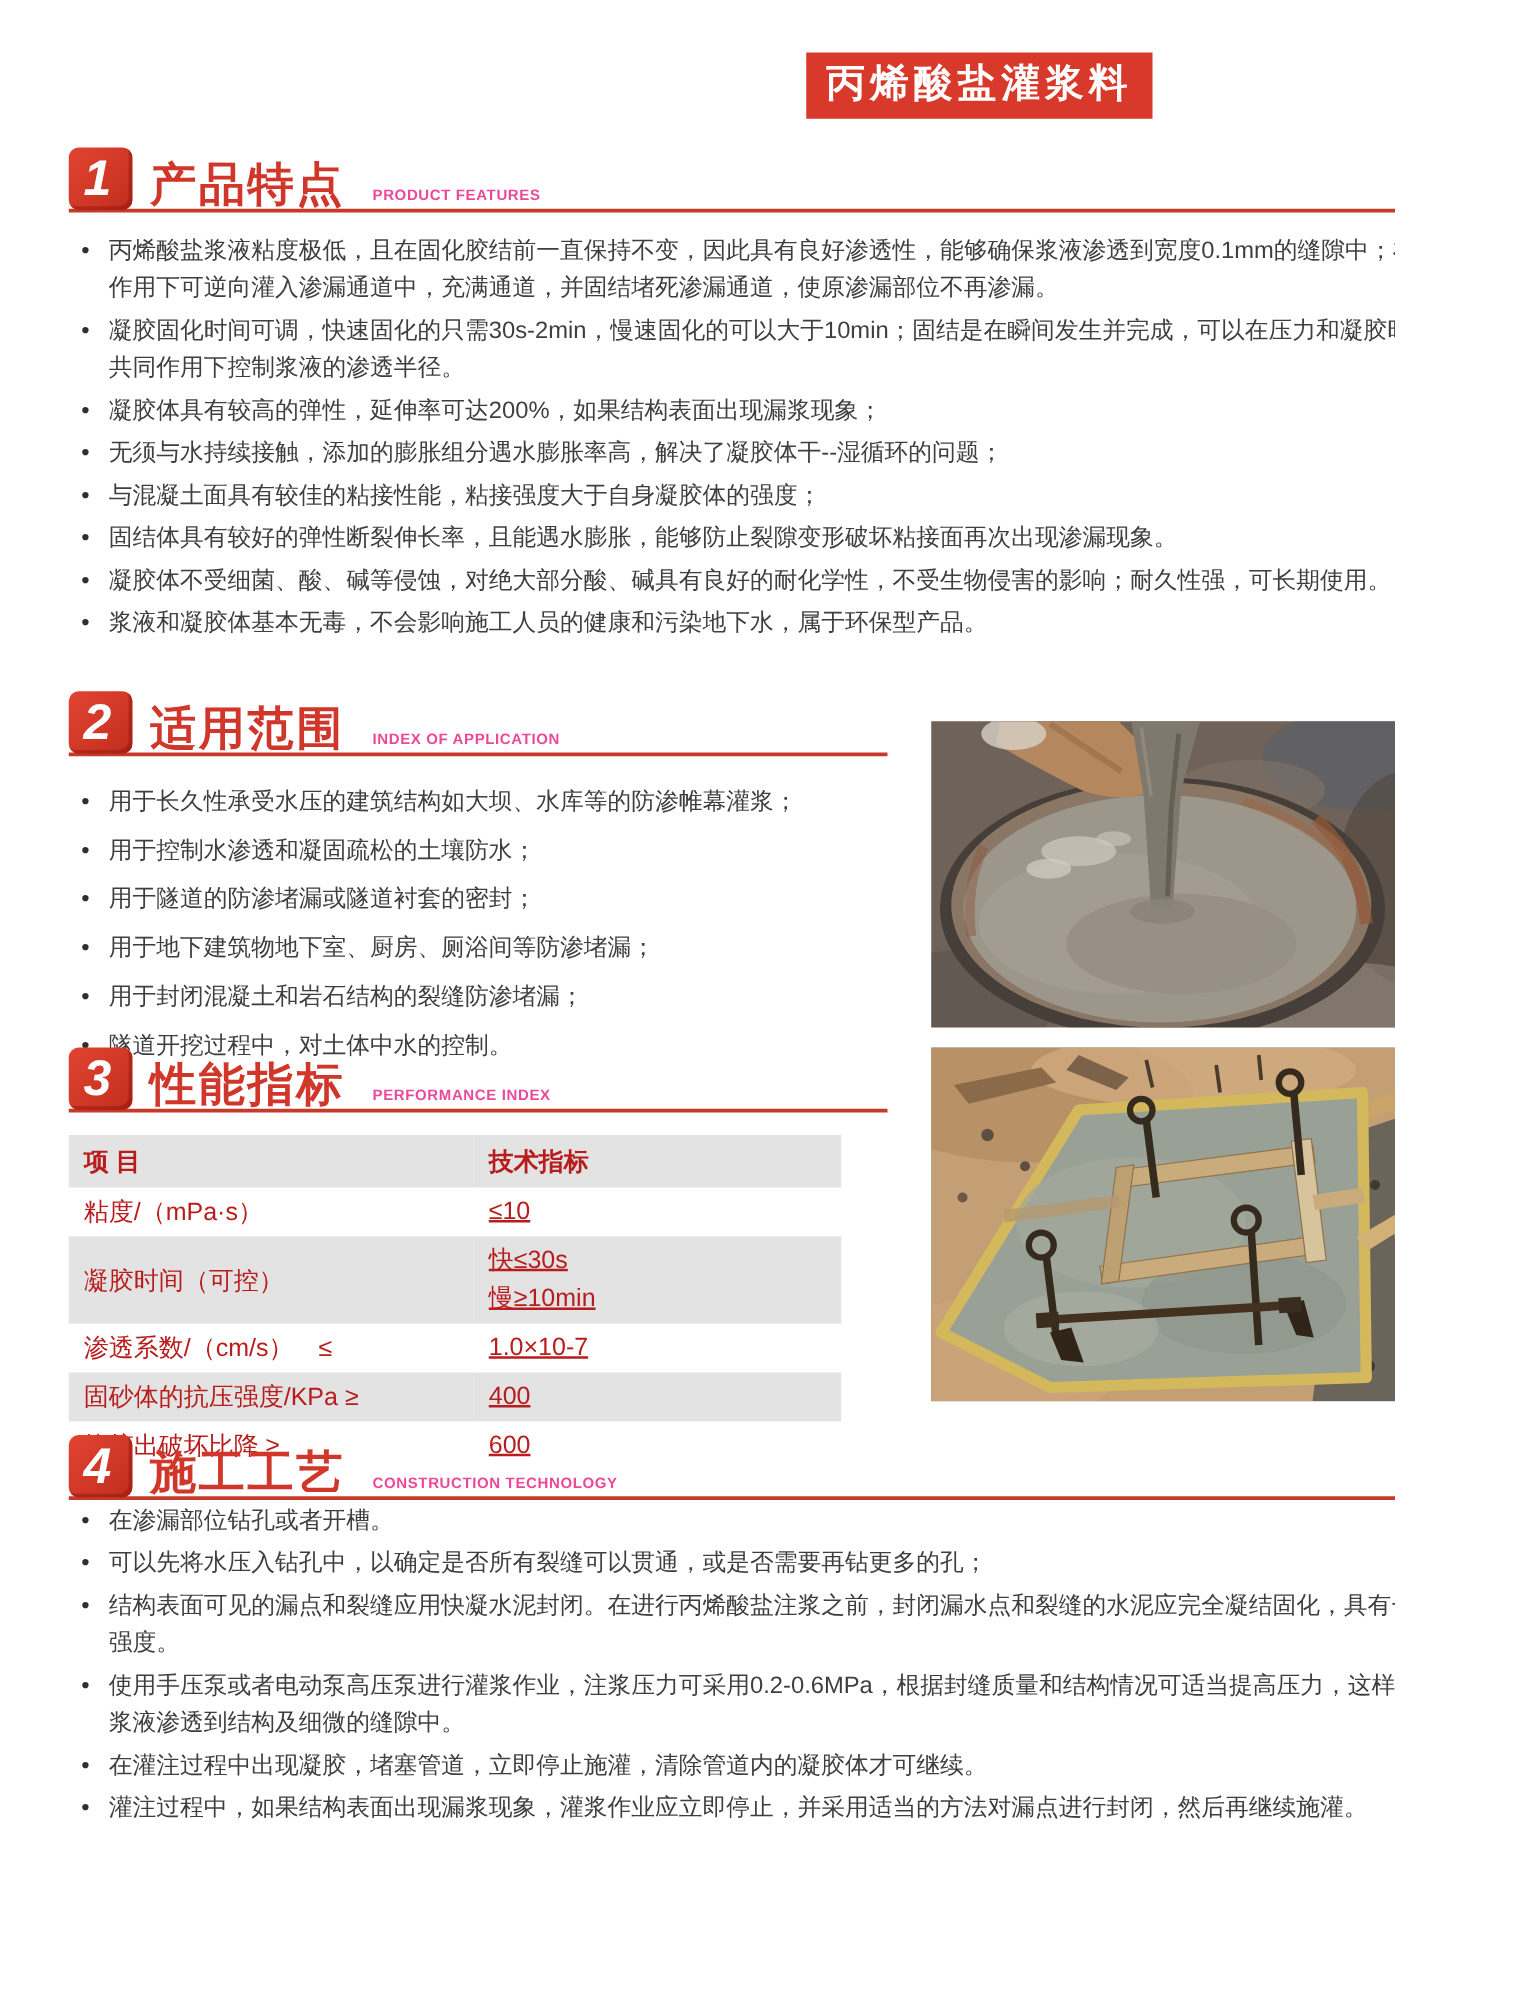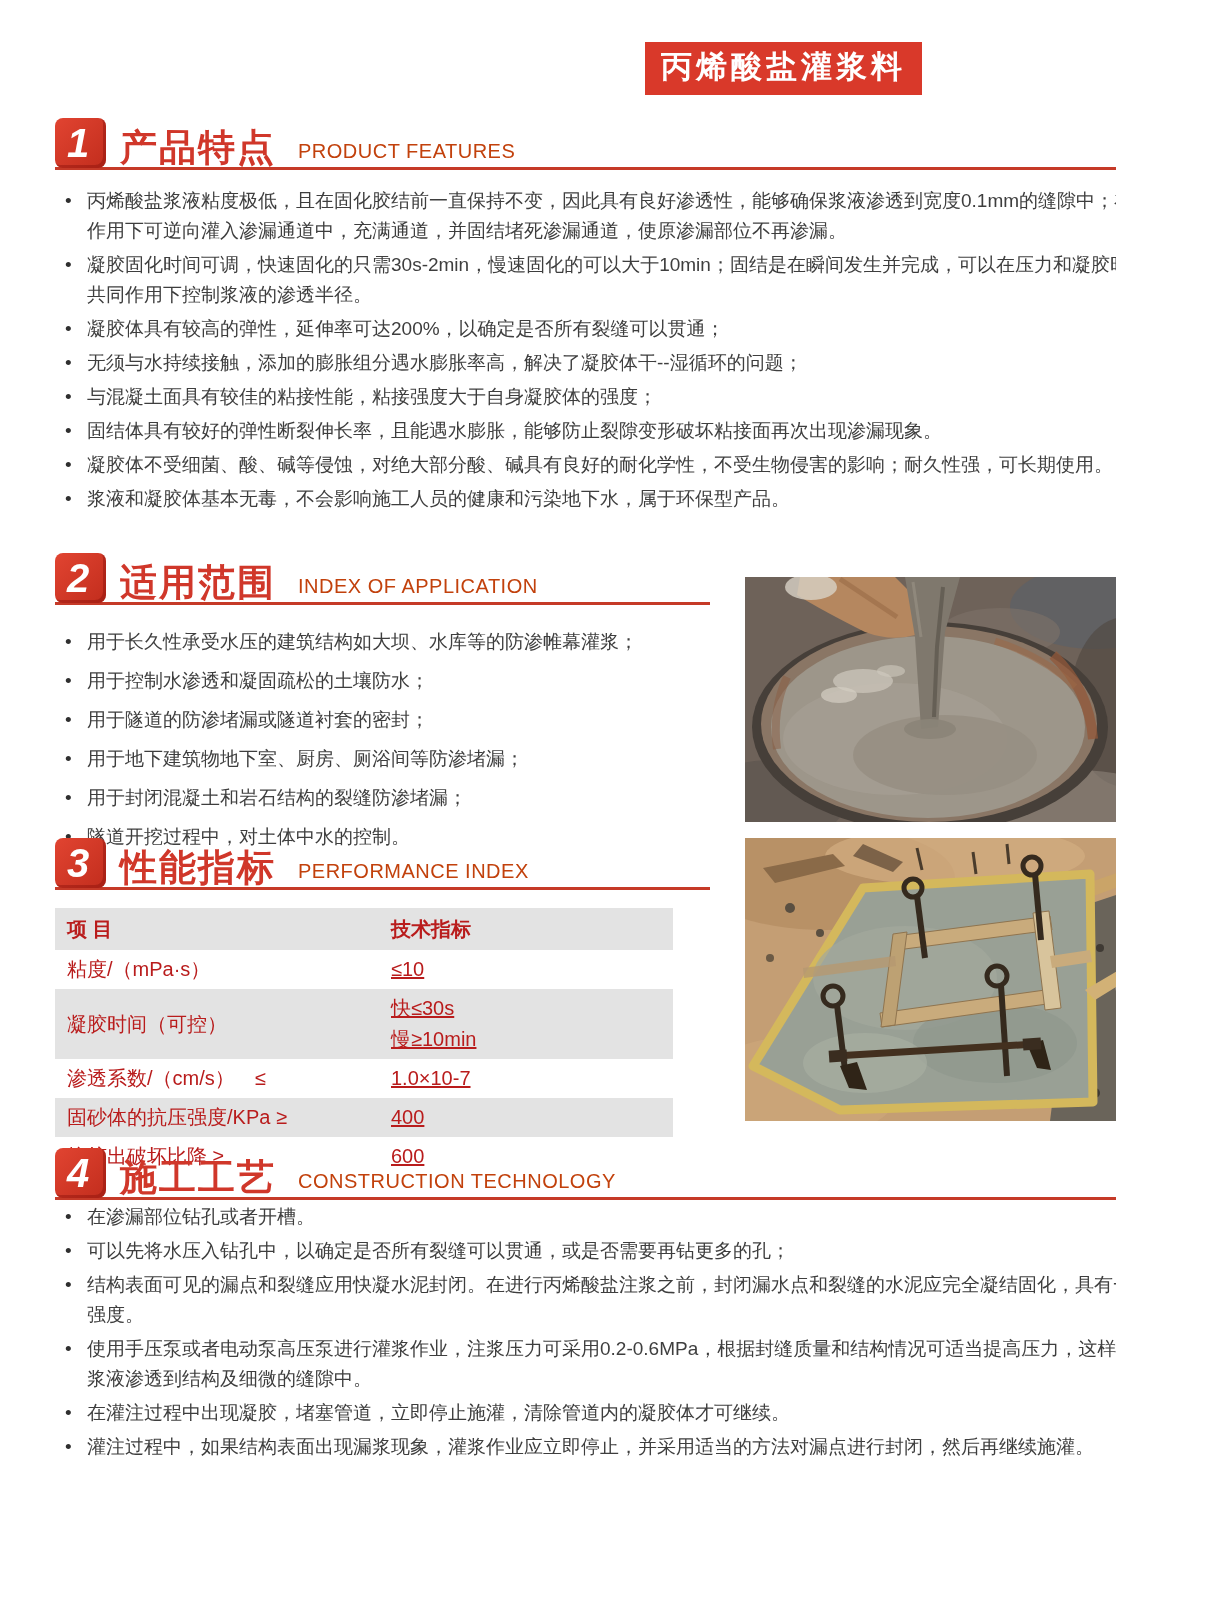--- a/index.html
+++ b/index.html
@@ -16,21 +16,21 @@
   #sec2{top:553px;width:655px;}
   #sec3{top:838px;width:655px;}
   #sec4{top:1148px;width:1125px;}
 
   .sec-head{display:flex;align-items:flex-end;gap:14px;border-bottom:3px solid #c53a28;padding-bottom:1px;}
   .sec-num{flex:0 0 auto;width:46px;height:50px;background:linear-gradient(135deg,#e14431,#c22d1d);
            color:#fff;font-size:40px;font-style:italic;font-weight:bold;display:flex;align-items:center;
            justify-content:center;border-radius:8px;margin-bottom:-2px;padding-right:5px;
            box-shadow:inset -3px -3px 0 rgba(120,10,5,.35);}
   .sec-title{color:#d0372a;font-size:37px;font-weight:bold;line-height:1;letter-spacing:2px;}
-  .sec-sub{color:#c2410c;font-size:20px;font-weight:normal;margin-left:8px;margin-bottom:3px;letter-spacing:.5px;}
+  .sec-sub{color:#ec4899;font-size:12px;font-weight:bold;margin-left:8px;margin-bottom:3px;letter-spacing:.5px;}
 
   .bullets{list-style:none;margin:16px 0 0 0;padding:0;color:#3e3e3e;font-size:19px;line-height:30px;}
   .bullets li{position:relative;padding-left:32px;margin-bottom:4px;}
   .bullets li::before{content:"\2022";position:absolute;left:10px;color:#2f2f2f;}
   #sec2 .bullets{margin-top:22px;}
   #sec2 .bullets li{margin-bottom:9px;}
   #sec4 .bullets{margin-top:2px;}
 
   .intro{margin:18px 0 8px 32px;font-size:19px;font-weight:bold;color:#2d2d2d;}
 
@@ -58,21 +58,21 @@
 
   <div class="section" id="sec1">
     <div class="sec-head">
       <div class="sec-num">1</div>
       <span class="sec-title">产品特点</span>
       <span class="sec-sub">PRODUCT FEATURES</span>
     </div>
     <ul class="bullets">
       <li>丙烯酸盐浆液粘度极低，且在固化胶结前一直保持不变，因此具有良好渗透性，能够确保浆液渗透到宽度0.1mm的缝隙中；在压力作用下可逆向灌入渗漏通道中，充满通道，并固结堵死渗漏通道，使原渗漏部位不再渗漏。</li>
       <li>凝胶固化时间可调，快速固化的只需30s-2min，慢速固化的可以大于10min；固结是在瞬间发生并完成，可以在压力和凝胶时间的共同作用下控制浆液的渗透半径。</li>
-      <li>凝胶体具有较高的弹性，延伸率可达200%，以确定是否所有裂缝可以贯通；</li>
+      <li>凝胶体具有较高的弹性，延伸率可达200%，如果结构表面出现漏浆现象；</li>
       <li>无须与水持续接触，添加的膨胀组分遇水膨胀率高，解决了凝胶体干--湿循环的问题；</li>
       <li>与混凝土面具有较佳的粘接性能，粘接强度大于自身凝胶体的强度；</li>
       <li>固结体具有较好的弹性断裂伸长率，且能遇水膨胀，能够防止裂隙变形破坏粘接面再次出现渗漏现象。</li>
       <li>凝胶体不受细菌、酸、碱等侵蚀，对绝大部分酸、碱具有良好的耐化学性，不受生物侵害的影响；耐久性强，可长期使用。</li>
       <li>浆液和凝胶体基本无毒，不会影响施工人员的健康和污染地下水，属于环保型产品。</li>
     </ul>
   </div>
 
   <div class="section" id="sec2">
     <div class="sec-head">

